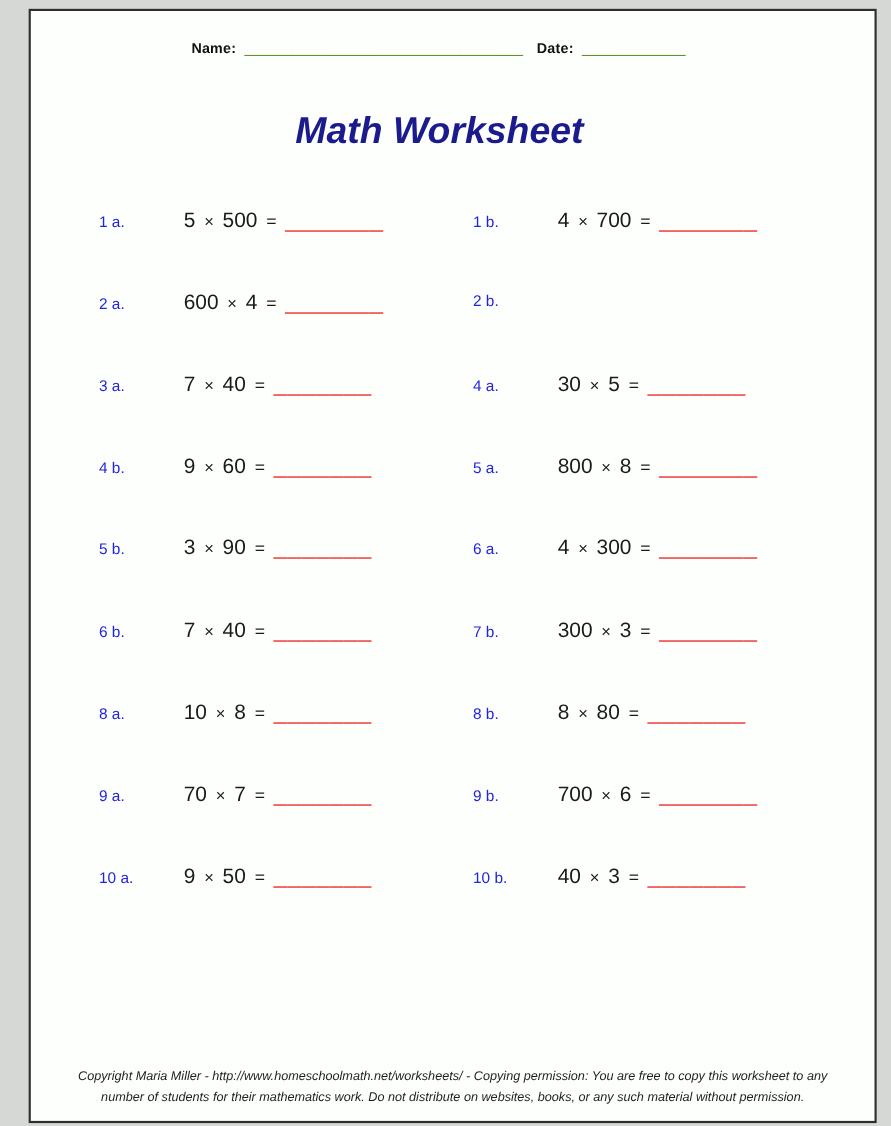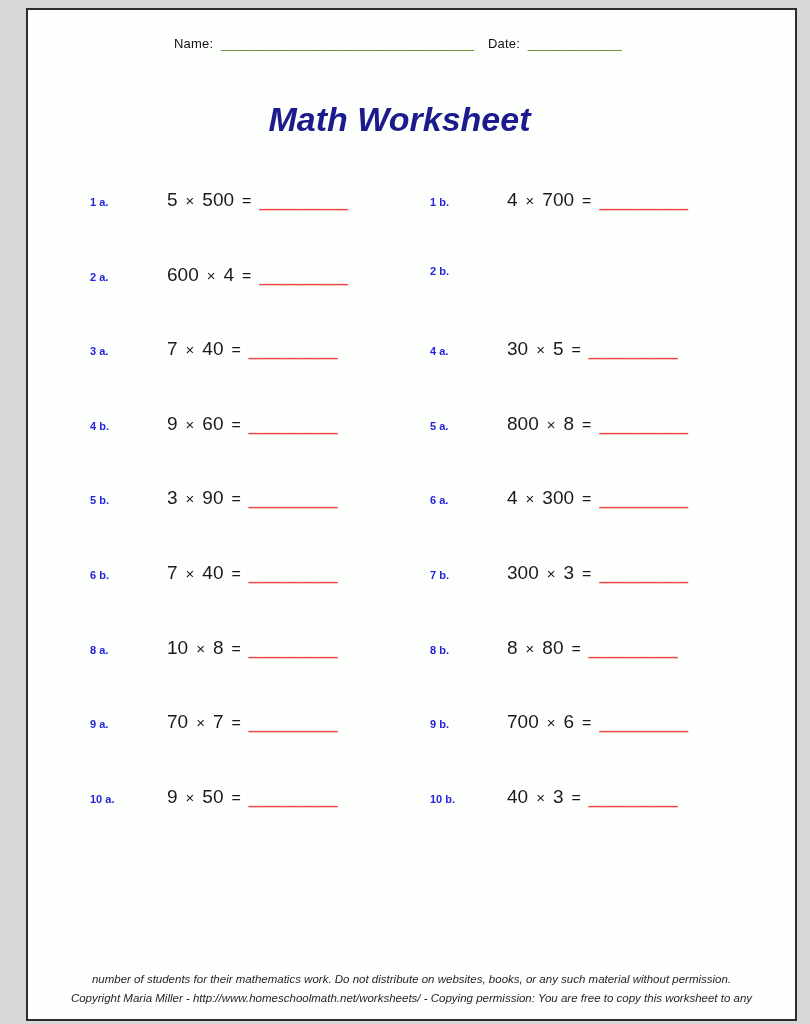--- a/index.html
+++ b/index.html
@@ -18,21 +18,21 @@
     width: 771px;
     height: 1013px;
     box-sizing: border-box;
     background: var(--paper, #fdfffc);
     border: 2px solid var(--border, #2e2e2e);
   }
   
   .header-row { position: absolute; top: 26px; left: 0; right: 0; height: 20px; font-size: 13px; color: #111; }
   .name-group { position: absolute; left: 146px; top: 0; white-space: nowrap; }
   .date-group { position: absolute; left: 460px; top: 0; white-space: nowrap; }
-  .hdr-label { font-weight: normal; letter-spacing: 0.2px; }
+  .hdr-label { font-weight: bold; letter-spacing: 0.2px; }
   .blank { color: #4d7c0f; letter-spacing: 0; margin-left: 4px; }
   
   .title {
     position: absolute;
     top: 90px; left: 0; right: 24px;
     margin: 0;
     text-align: center;
     font-size: 34px;
     font-weight: bold;
     color: var(--title-color, #1b1b8e);
@@ -44,22 +44,22 @@
     top: 176px;
     left: 62px;
     display: grid;
     grid-template-columns: 340px 340px;
     grid-auto-rows: 74.6px;
   }
   .cell { display: flex; align-items: baseline; }
   .plabel {
     flex: none;
     width: 77px;
-    font-size: 11px;
-    font-weight: bold;
+    font-size: 14px;
+    font-weight: normal;
     color: var(--label-color, #2323dd);
     padding-top: 4px;
   }
   .equation { font-size: 19px; color: #1a1a1a; white-space: nowrap; }
   .op { font-size: 15px; margin: 0 8px; color: #1a1a1a; }
   .eqs { font-size: 16px; margin: 0 8px; }
   .ablank { color: #ef4444; font-size: 22px; letter-spacing: 0.5px; }
   
   .footer {
     position: absolute;
@@ -176,17 +176,17 @@
     <span class="equation"><span>9</span><span class="op">×</span><span>50</span><span class="op eqs">=</span><span class="ablank">_______</span></span>
   </div>
 
   <div class="cell">
     <span class="plabel">10 b.</span>
     <span class="equation"><span>40</span><span class="op">×</span><span>3</span><span class="op eqs">=</span><span class="ablank">_______</span></span>
   </div>
 </div>
 
   <div class="footer">
+    <div>Copyright Maria Miller - http://www.homeschoolmath.net/worksheets/ - Copying permission: You are free to copy this worksheet to any</div>
     <div>number of students for their mathematics work. Do not distribute on websites, books, or any such material without permission.</div>
-    <div>Copyright Maria Miller - http://www.homeschoolmath.net/worksheets/ - Copying permission: You are free to copy this worksheet to any</div>
   </div>
 
 </div>
 
 </body></html>

